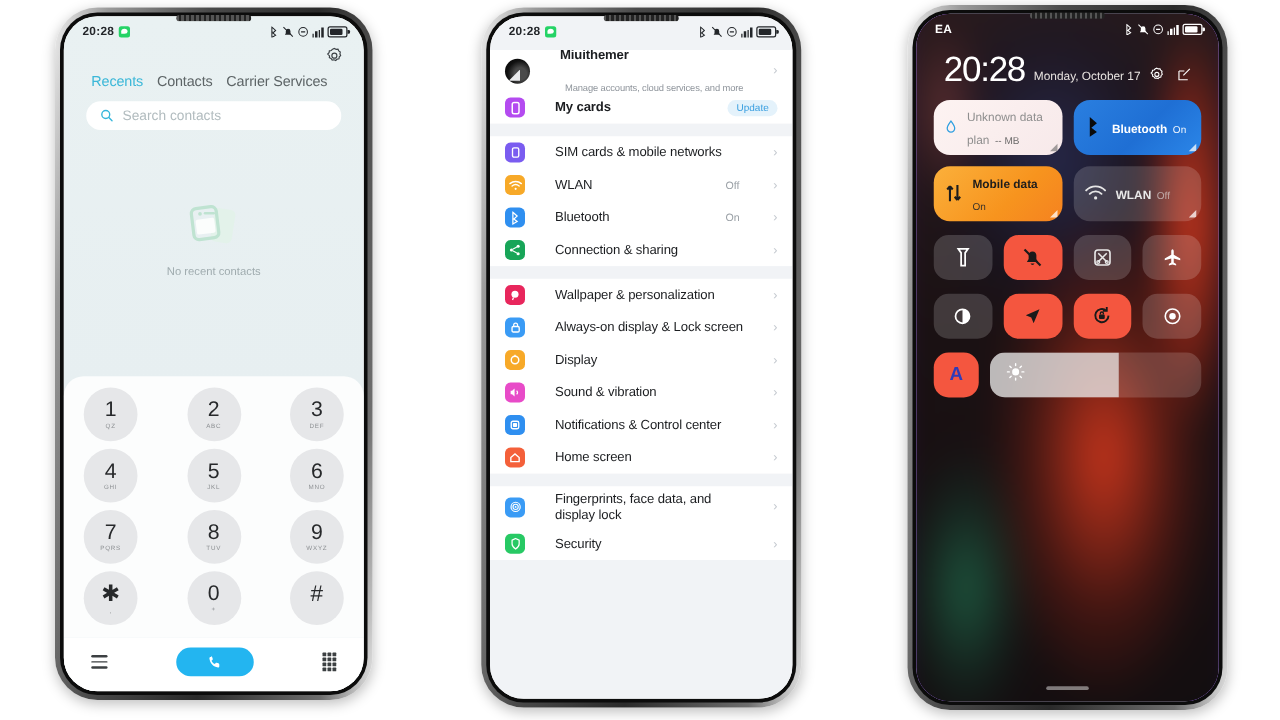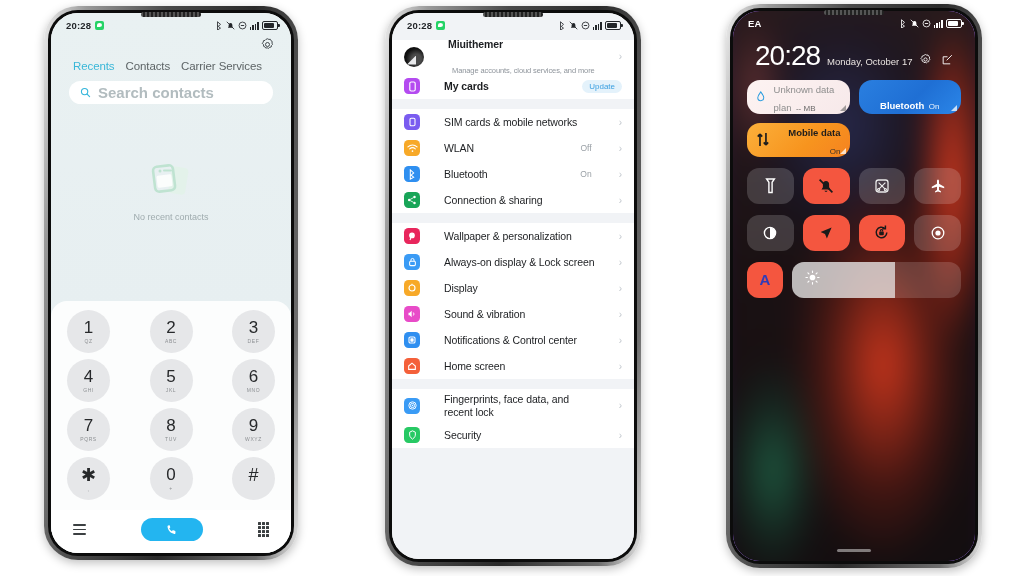--- a/index.html
+++ b/index.html
@@ -37,21 +37,21 @@
 
   
   .dialer{position:absolute;inset:0;background:linear-gradient(180deg,#e9f1f2 0%,#e7eff1 55%,#e5edef 100%);display:flex;flex-direction:column;}
   .gear-row{display:flex;justify-content:flex-end;padding:6px 16px 0 0;}
   .gear{width:15px;height:15px;}
   .tabs{display:flex;align-items:flex-end;gap:11px;padding:8px 0 0 22px;}
   .tab{font-size:11.5px;color:#5d6466;letter-spacing:-.1px;}
   .tab.active{color:#3ab7d8;}
   .searchwrap{padding:9px 18px 0 18px;}
   .searchbar{height:23px;background:#fff;border-radius:14px;display:flex;align-items:center;gap:7px;padding:0 11px;}
-  .searchbar .ph{font-size:15px;color:#b2bcbf;font-weight:bold;}
+  .searchbar .ph{font-size:11px;color:#b2bcbf;}
   .empty{flex:1;display:flex;flex-direction:column;align-items:center;justify-content:center;gap:8px;padding-bottom:24px;}
   .empty-txt{font-size:9px;color:#9fabae;}
   .keypad{background:#fcfdfd;border-radius:16px 16px 0 0;padding:9px 16px 4px;}
   .krow{display:flex;justify-content:space-between;margin-bottom:6px;}
   .key{width:43px;height:43px;border-radius:50%;background:#e6e7e9;display:flex;flex-direction:column;align-items:center;justify-content:center;}
   .key .d{font-size:17px;color:#27292b;line-height:1;font-weight:400;}
   .key .s{font-size:5px;color:#8d9093;letter-spacing:.6px;margin-top:2px;height:6px;}
   .key.sym .d{font-size:18px;}
   .botbar{background:#fff;display:flex;align-items:center;justify-content:space-between;padding:8px 22px 12px;}
   .callbtn{width:62px;height:23px;border-radius:14px;background:#23b5f0;display:flex;align-items:center;justify-content:center;}
@@ -91,29 +91,29 @@
        radial-gradient(closest-side at 16% 20%,rgba(120,58,60,.8) 0%,rgba(40,22,26,.4) 55%,rgba(0,0,0,0) 85%),
        radial-gradient(closest-side at 46% 26%,rgba(40,48,96,.7) 0%,rgba(18,20,48,.3) 55%,rgba(0,0,0,0) 85%),
        linear-gradient(170deg,#2b1d20 0%,#1a1113 45%,#120d0f 100%);
      filter:blur(14px);}
   .cc-inner{position:relative;height:100%;display:flex;flex-direction:column;color:#fff;}
   .cc-clock{padding:14px 0 0 22px;display:flex;align-items:flex-end;gap:7px;}
   .cc-time{font-size:28px;font-weight:400;letter-spacing:-1px;line-height:.95;}
   .cc-date{font-size:9.5px;color:#e8e3e0;padding-bottom:3px;}
   .cc-acts{display:flex;align-items:center;gap:9px;padding-bottom:4px;}
   .tiles{padding:10px 14px 0;display:grid;grid-template-columns:1fr 1fr;gap:9px;}
-  .bigtile{position:relative;height:34px;border-radius:13px;padding:7px 9px;box-sizing:border-box;display:flex;align-items:center;gap:8px;overflow:hidden;}
+  .bigtile{position:relative;height:44px;border-radius:13px;padding:7px 9px;box-sizing:border-box;display:flex;align-items:center;gap:8px;overflow:hidden;}
   .bt-txt .t{font-size:9.5px;font-weight:700;line-height:1.15;}
   .bt-txt .s{font-size:8px;opacity:.92;margin-top:1px;}
   .corner{position:absolute;right:4px;bottom:3px;width:0;height:0;border-style:solid;
           border-width:0 0 6px 6px;border-color:transparent transparent rgba(255,255,255,.75) transparent;}
   .t-data{background:linear-gradient(135deg,#fdf3f2 0%,#f7e9ea 100%);color:#2b2b2b;}
   .t-data .corner{border-color:transparent transparent rgba(90,90,90,.55) transparent;}
-  .t-bt{background:linear-gradient(135deg,#2a7fe0 0%,#1f6fd4 55%,#2b86e8 100%);color:#fff;flex-direction:column;}
-  .t-mobile{background:linear-gradient(135deg,#fbb03b 0%,#f7941e 60%,#f58220 100%);color:#3a2a08;text-align:right;}
+  .t-bt{background:linear-gradient(135deg,#2a7fe0 0%,#1f6fd4 55%,#2b86e8 100%);color:#fff;}
+  .t-mobile{background:linear-gradient(135deg,#fbb03b 0%,#f7941e 60%,#f58220 100%);color:#3a2a08;}
   .t-wlan{background:rgba(255,255,255,.16);color:#e9e9e9;}
   .quick{padding:11px 14px 0;display:grid;grid-template-columns:repeat(4,1fr);gap:9px;}
   .qt{height:36px;border-radius:12px;background:rgba(255,255,255,.17);display:flex;align-items:center;justify-content:center;}
   .qt.on{background:#f4563f;}
   .bright{padding:11px 14px 0;display:flex;align-items:center;gap:9px;}
   .font-a{width:36px;height:36px;border-radius:12px;background:#f4563f;display:flex;align-items:center;justify-content:center;
           font-size:15px;font-weight:700;color:#2f3bb8;}
   .slider{flex:1;height:36px;border-radius:12px;background:rgba(255,255,255,.16);position:relative;overflow:hidden;display:flex;align-items:center;}
   .slider .fill{position:absolute;left:0;top:0;bottom:0;background:rgba(235,235,235,.72);}
   .slider .sun{position:relative;margin-left:13px;}
@@ -461,21 +461,21 @@
 
             <div class="group">
               <div class="row tall">
                 <span class="ic" style="background:#3a9bf5">
                   <svg width="11" height="11" viewBox="0 0 12 12">
                       <circle cx="6" cy="6" r="4" fill="none" stroke="#fff" stroke-width="1"></circle>
                       <circle cx="6" cy="6" r="2.3" fill="none" stroke="#fff" stroke-width="1"></circle>
                       <circle cx="6" cy="6" r=".8" fill="#fff"></circle>
                     </svg>
                 </span>
-                <span class="lbl">Fingerprints, face data, and recent lock</span>
+                <span class="lbl">Fingerprints, face data, and display lock</span>
                 <span class="chev">›</span>
               </div>
               <div class="row">
                 <span class="ic" style="background:#27c964">
                   <svg width="9" height="10" viewBox="0 0 10 12">
                       <path d="M5 1l3.4 1.6v3.6C8.4 8.6 5 11 5 11S1.6 8.6 1.6 6.2V2.6z" fill="none" stroke="#fff" stroke-width="1.2"></path>
                     </svg>
                 </span>
                 <span class="lbl">Security</span>
                 <span class="chev">›</span>
@@ -567,20 +567,32 @@
                   <path d="M4 15V3M4 3L1.8 5.6M4 3l2.2 2.6" fill="none" stroke="#1d1d1d" stroke-width="1.7"></path>
                   <path d="M10 2v12M10 14l2.2-2.6M10 14l-2.2-2.6" fill="none" stroke="#1d1d1d" stroke-width="1.7"></path>
                 </svg>
                 <span class="bt-txt">
                   <span class="t" style="color:#1d1d1d">Mobile data</span>
                   <span class="s" style="color:#2b2b2b">On</span>
                 </span>
                 <span class="corner"></span>
               </div>
 
+              <div class="bigtile t-wlan">
+                <svg width="17" height="13" viewBox="0 0 18 13">
+                  <path d="M1 4.2A11 11 0 0 1 17 4.2" fill="none" stroke="#e6e6e6" stroke-width="1.6" stroke-linecap="round"></path>
+                  <path d="M4 7.1a7 7 0 0 1 10 0" fill="none" stroke="#e6e6e6" stroke-width="1.6" stroke-linecap="round"></path>
+                  <circle cx="9" cy="10.6" r="1.4" fill="#e6e6e6"></circle>
+                </svg>
+                <span class="bt-txt">
+                  <span class="t">WLAN</span>
+                  <span class="s" style="opacity:.6">Off</span>
+                </span>
+                <span class="corner"></span>
+              </div>
             </div>
 
             <div class="quick">
               <div class="qt">
                 <svg width="11" height="16" viewBox="0 0 11 16">
                     <path d="M1.6 1h7.8l-2.3 3.3v10.2H3.9V4.3z" fill="none" stroke="#fff" stroke-width="1.4"></path>
                   </svg>
               </div>
               <div class="qt on">
                 <svg width="16" height="16" viewBox="0 0 16 16">

